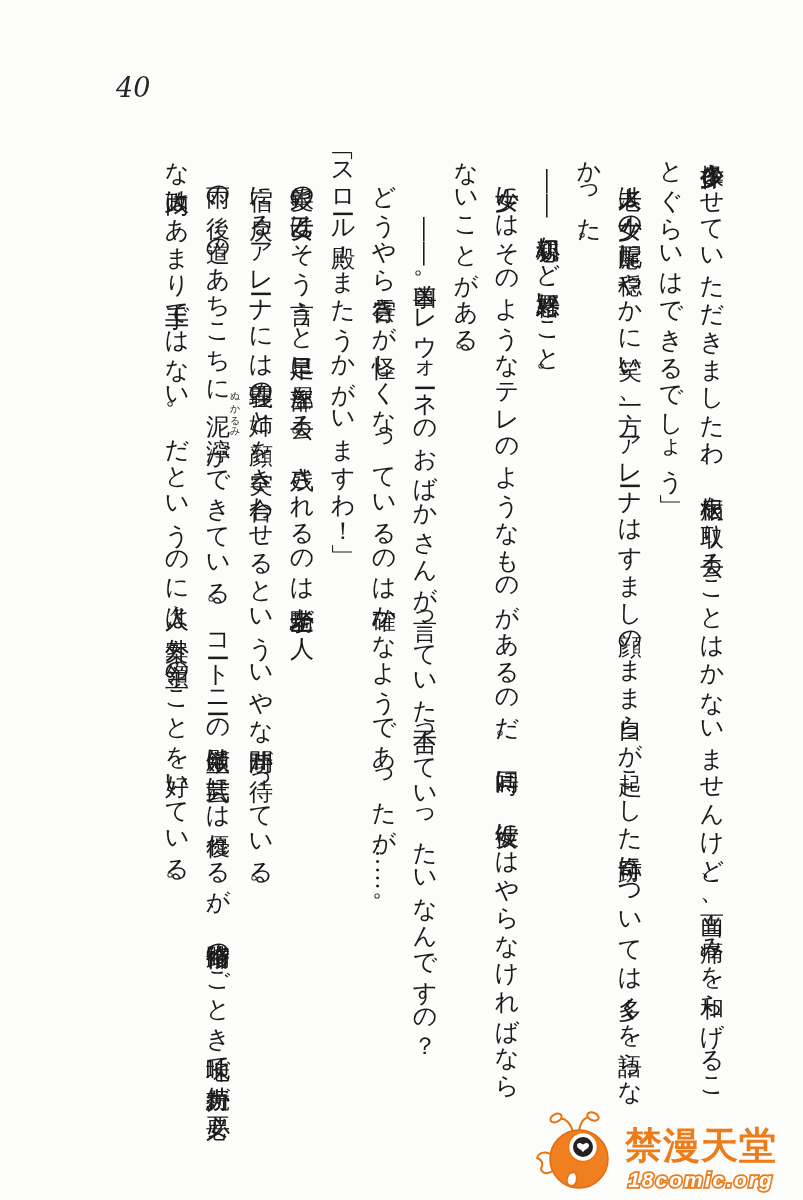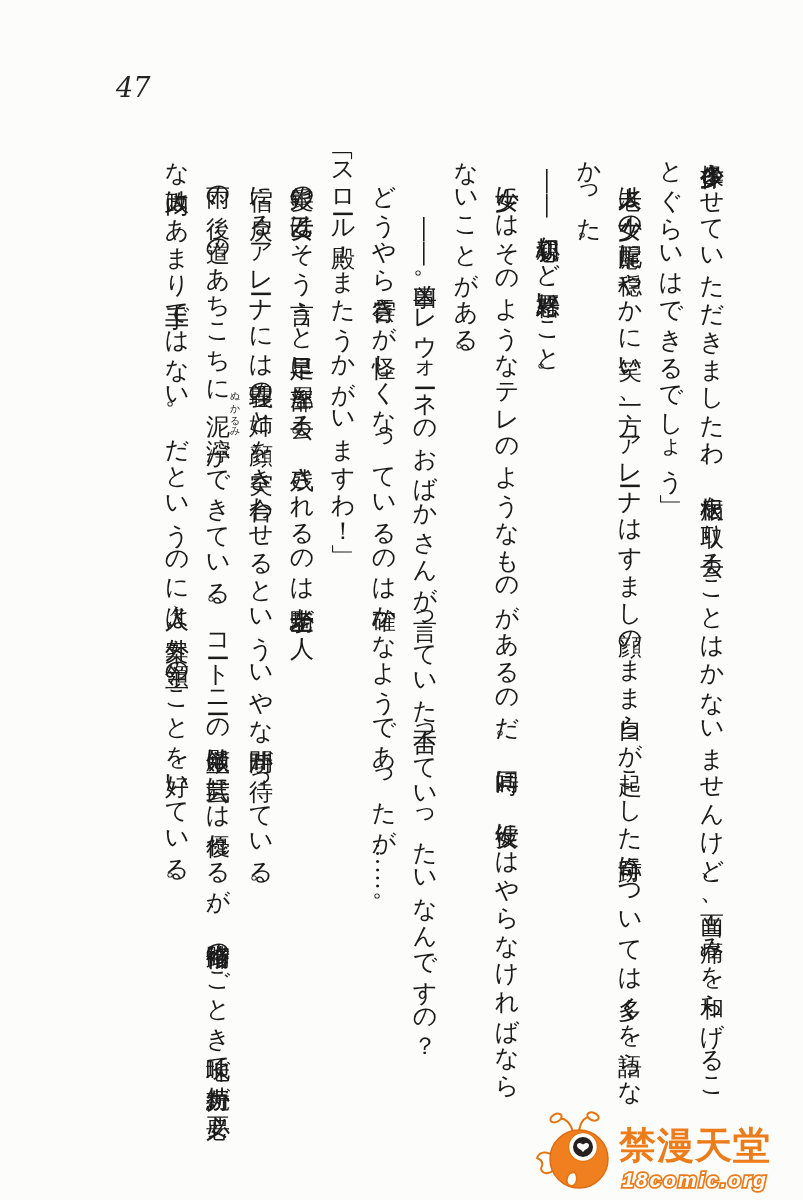--- a/index.html
+++ b/index.html
@@ -13,35 +13,35 @@
         font-size:24px;line-height:41px;letter-spacing:0.5px;
         text-align:start;line-break:strict;}
   .text-block p{margin:0;padding:0;}
   .indent-1{text-indent:24px;}
   .indent-3{text-indent:72px;}
   .gap-before{margin-block-start:41px;}
   ruby rt{font-size:10px;letter-spacing:0;color:#2a2a2a;}
   .watermark{position:absolute;left:536px;top:1110px;width:260px;height:90px;
         display:flex;flex-direction:row;align-items:flex-start;}
   .mascot{width:78px;height:88px;flex:0 0 auto;}
-  .wm-right{display:flex;flex-direction:column;align-items:center;margin-left:5px;}
+  .wm-right{display:flex;flex-direction:column;align-items:center;margin-left:11px;}
   .wm-title{font-family:"Liberation Sans","DejaVu Sans",sans-serif;
         font-weight:800;font-size:37px;line-height:1.1;letter-spacing:1px;
         color:#ec7c1a;margin-top:16px;white-space:nowrap;}
   .wm-url{font-family:"Liberation Sans","DejaVu Sans",sans-serif;
         font-weight:800;font-size:21px;line-height:1;letter-spacing:2px;
         color:#ffffff;-webkit-text-stroke:3.5px #ec7c1a;paint-order:stroke fill;
         margin-top:2px;white-space:nowrap;font-style:italic;}
 </style>
 </head>
 <body>
 
 <div class="page">
 
-  <div class="page-number">47</div>
+  <div class="page-number">40</div>
 
   <div class="text-block">
     <p>多少操作させていただきましたわ。病根を取り去ることはかないませんけど、当面、痛みを和らげることぐらいはできるでしょう」</p>
     <p class="indent-1">老人は少女の配慮に穏やかに笑い、一方、アレーナはすまし顔のまま自らが起こした奇跡については多くを語らなかった。</p>
     <p class="indent-1">――親切心など格好悪いこと。</p>
     <p class="indent-1">少女にはそのようなテレのようなものがあるのだ。同時に、彼女にはやらなければならないことがある。</p>
     <p class="indent-3">――凶事。レウォーネのおばかさんが言っていた不吉っていったいなんですの？</p>
     <p class="indent-1">どうやら雲行きが怪しくなっているのは確かなようであったが……。</p>
     <p>「スロール殿！またうかがいますわ！」</p>
     <p class="indent-1">銀髪の乙女はそう言うと足早に部屋を去る。残されるのは老騎士が一人。</p>

